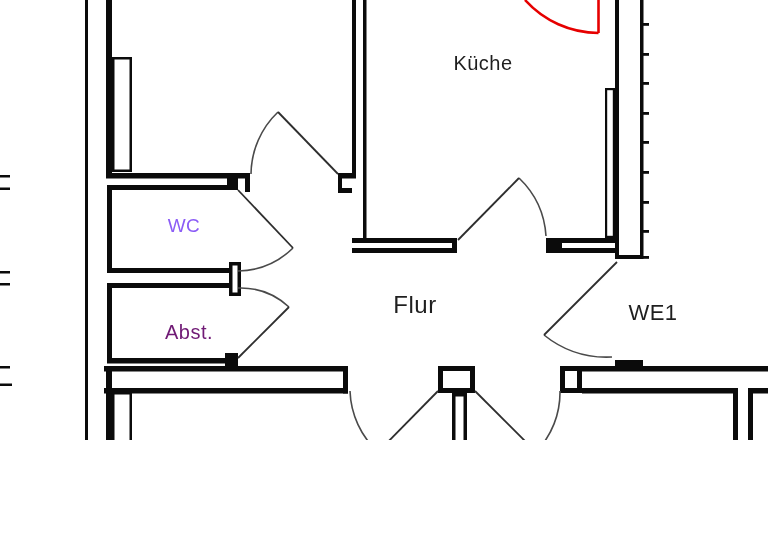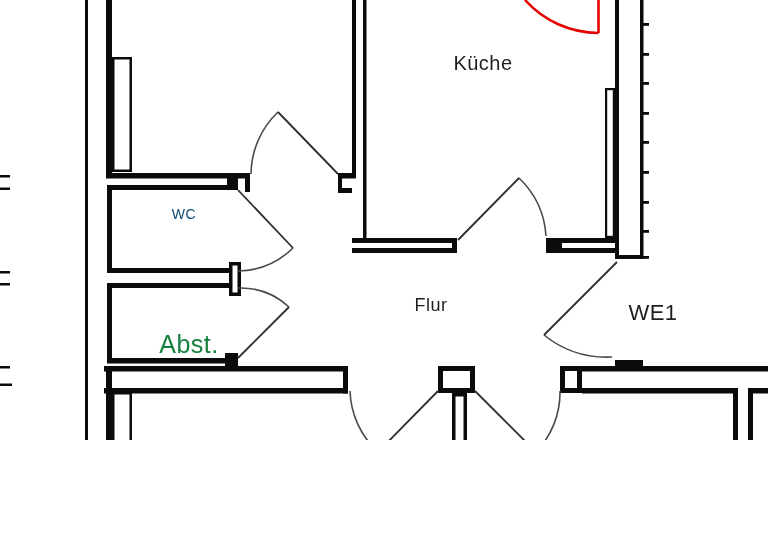--- a/index.html
+++ b/index.html
@@ -85,17 +85,17 @@
       <line x1="458" y1="240" x2="519" y2="178" stroke="#2e2e2e" stroke-width="1.8"></line>
       <line x1="438" y1="391" x2="378" y2="452" stroke="#2e2e2e" stroke-width="1.8"></line>
       <line x1="475" y1="391" x2="536" y2="452" stroke="#2e2e2e" stroke-width="1.8"></line>
       <line x1="617" y1="262" x2="544" y2="335" stroke="#2e2e2e" stroke-width="1.8"></line>
       <line x1="467" y1="536" x2="501" y2="560" stroke="#2e2e2e" stroke-width="1.8"></line>
       <line x1="598.5" y1="0" x2="598.5" y2="33" stroke="#e60000" stroke-width="2.6"></line>
       <path d="M525,0 A99.5,99.5 0 0 0 598.5,33" fill="none" stroke="#e60000" stroke-width="2.6"></path>
     </svg>
 
   <div class="room-label" style="left: 483px; top: 63px; font-size: 20px; color: rgb(31, 31, 31);">Küche</div>
-  <div class="room-label" style="left: 184px; top: 214px; font-size: 14px; color: #0c4a6e;">WC</div>
-  <div class="room-label" style="left: 189px; top: 344px; font-size: 25px; color: #15803d;">Abst.</div>
-  <div class="room-label" style="left: 415px; top: 305px; font-size: 18px; color: rgb(31, 31, 31); margin-left: 16px;">Flur</div>
+  <div class="room-label" style="left: 184px; top: 225px; font-size: 19px; color: #8b5cf6;">WC</div>
+  <div class="room-label" style="left: 189px; top: 332px; font-size: 20px; color: #701a75;">Abst.</div>
+  <div class="room-label" style="left: 415px; top: 305px; font-size: 24px; color: rgb(31, 31, 31);">Flur</div>
   <div class="room-label" style="left: 653px; top: 313px; font-size: 22px; color: rgb(31, 31, 31);">WE1</div>
 </div>
 
 </body></html>

